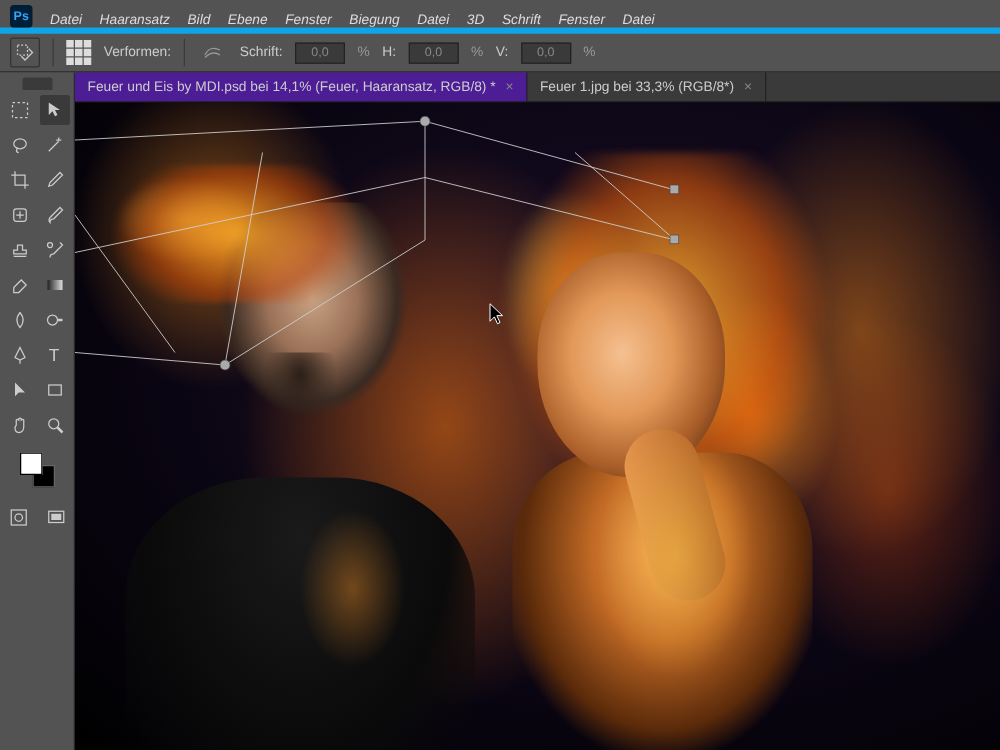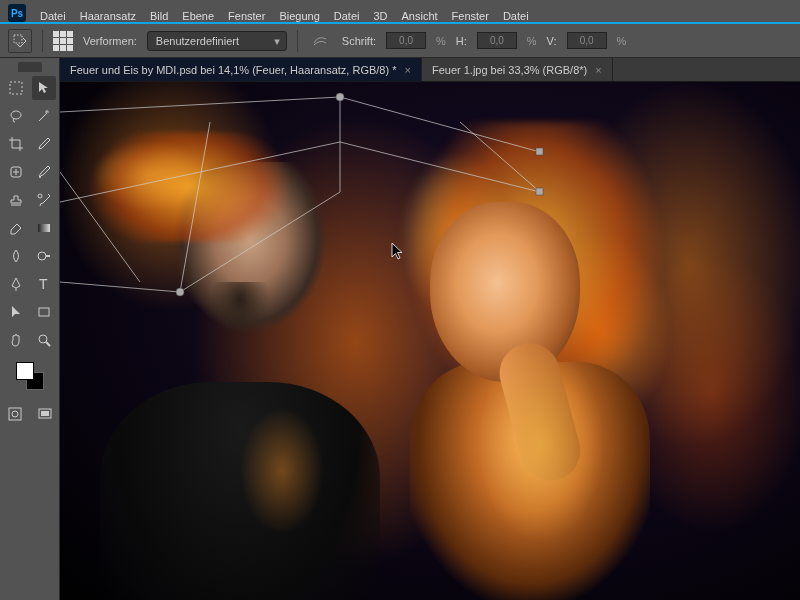--- a/index.html
+++ b/index.html
@@ -1,24 +1,24 @@
 <!DOCTYPE html>
 <html><head>
 <meta charset="utf-8">
 <style>
 * { margin: 0; padding: 0; box-sizing: border-box; font-family: "Segoe UI", Tahoma, sans-serif; }
 body { width: 800px; height: 600px; background: #535353; overflow: hidden; color: #ccc; font-size: 11px; }
 
 
 .menubar { height: 22px; background: #535353; display: flex; align-items: flex-end; padding: 0 8px; gap: 14px; }
 .ps-logo { width: 18px; height: 18px; background: #001e36; border-radius: 3px; display: flex; align-items: center; justify-content: center; color: #31a8ff; font-weight: bold; font-size: 10px; }
-.menu-item { color: #ddd; cursor: pointer; }
-
-
-.optionsbar { height: 36px; background: #535353; border-top: 2px solid #0ea5e9; border-bottom: 1px solid #2a2a2a; display: flex; align-items: center; padding: 0 8px; gap: 10px; }
+.menu-item { color: #ddd; cursor: pointer; font-style: italic; }
+
+
+.optionsbar { height: 36px; background: #535353; border-top: 5px solid #0ea5e9; border-bottom: 1px solid #2a2a2a; display: flex; align-items: center; padding: 0 8px; gap: 10px; }
 .opt-icon { width: 24px; height: 24px; display: flex; align-items: center; justify-content: center; border: 1px solid #333; border-radius: 2px; }
 .opt-grid { width: 20px; height: 20px; display: grid; grid-template-columns: repeat(3, 1fr); grid-template-rows: repeat(3, 1fr); gap: 1px; }
 .opt-grid span { background: #ddd; }
 .opt-label { color: #ccc; }
 .opt-select { background: #3a3a3a; border: 1px solid #222; color: #ccc; padding: 3px 20px 3px 8px; border-radius: 3px; min-width: 140px; position: relative; }
 .opt-select::after { content: "▾"; position: absolute; right: 6px; color: #aaa; }
 .divider-v { width: 1px; height: 22px; background: #3a3a3a; }
 .opt-input { background: #3a3a3a; border: 1px solid #222; color: #888; width: 40px; padding: 2px 4px; text-align: center; font-size: 10px; }
 .pct { color: #999; }
 
@@ -31,21 +31,21 @@
 .tool.sel { background: #3a3a3a; }
 .swatches { margin-top: 10px; position: relative; width: 28px; height: 28px; }
 .sw-fg { position: absolute; top: 0; left: 0; width: 18px; height: 18px; background: #fff; border: 1px solid #000; z-index: 2; }
 .sw-bg { position: absolute; bottom: 0; right: 0; width: 18px; height: 18px; background: #000; border: 1px solid #666; }
 .mask-row { margin-top: 12px; display: flex; gap: 6px; }
 
 
 .canvas-wrap { flex: 1; background: #2b2b2b; display: flex; flex-direction: column; }
 .tabs { height: 24px; background: #3a3a3a; display: flex; align-items: stretch; border-bottom: 1px solid #1a1a1a; }
 .tab { display: flex; align-items: center; padding: 0 10px; gap: 8px; color: #ccc; font-size: 11px; border-right: 1px solid #222; cursor: pointer; }
-.tab.active { background: #0f172a; }
+.tab.active { background: #4c1d95; }
 .tab-close { color: #888; font-size: 11px; cursor: pointer; }
 
 .canvas { flex: 1; position: relative; overflow: hidden; background: #000; }
 
 
 .scene { position: absolute; inset: 0; background: radial-gradient(ellipse at 60% 40%, #1a0f2a 0%, #0a0512 60%, #000 100%); }
 
 .flames-bg {
   position: absolute; inset: 0;
   background:
@@ -121,21 +121,21 @@
 <div class="menubar">
   <div class="ps-logo">Ps</div>
   <div class="menu-item">Datei</div>
   <div class="menu-item">Haaransatz</div>
   <div class="menu-item">Bild</div>
   <div class="menu-item">Ebene</div>
   <div class="menu-item">Fenster</div>
   <div class="menu-item">Biegung</div>
   <div class="menu-item">Datei</div>
   <div class="menu-item">3D</div>
-  <div class="menu-item">Ansicht</div>
+  <div class="menu-item">Schrift</div>
   <div class="menu-item">Fenster</div>
   <div class="menu-item">Datei</div>
 </div>
 
 <div class="optionsbar">
   <div class="opt-icon">
     <svg class="ico" viewBox="0 0 16 16">
         <rect x="2" y="2" width="8" height="8" fill="none" stroke="#ccc" stroke-dasharray="1.5"></rect>
         <path d="M11 5 L14 8 L11 11 M5 11 L8 14 L11 11" fill="none" stroke="#ccc"></path>
       </svg>
@@ -146,21 +146,20 @@
       <span></span>
       <span></span>
       <span></span>
       <span></span>
       <span></span>
       <span></span>
       <span></span>
       <span></span>
     </div>
   <span class="opt-label">Verformen:</span>
-  <div class="opt-select">Benutzerdefiniert</div>
   <div class="divider-v"></div>
   <div class="opt-icon" style="border:none;">
     <svg class="ico" viewBox="0 0 16 16">
         <path d="M2 10 Q6 2 14 6 M2 12 Q8 6 14 10" fill="none" stroke="#999"></path>
       </svg>
   </div>
   <span class="opt-label">Schrift:</span>
   <input class="opt-input" value="0,0" style="">
   <span class="pct">%</span>
   <span class="opt-label">H:</span>

